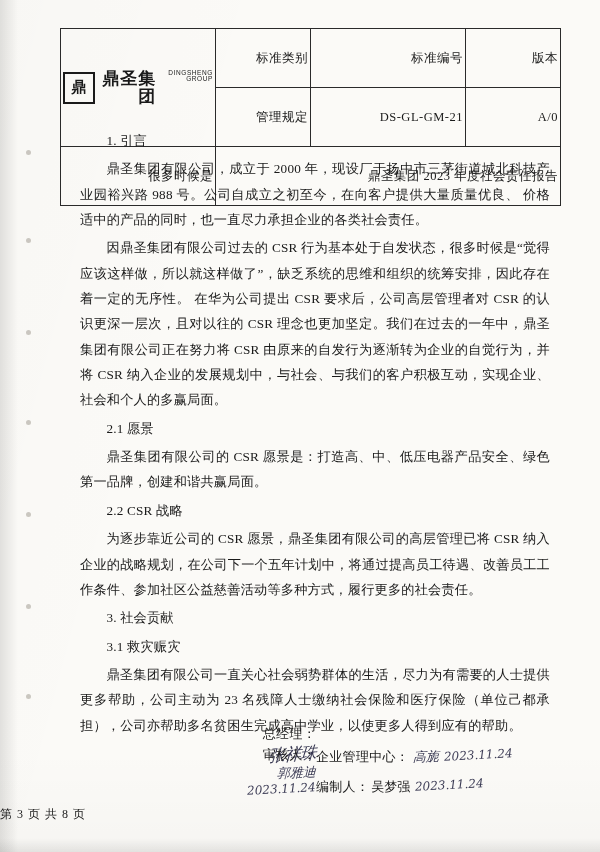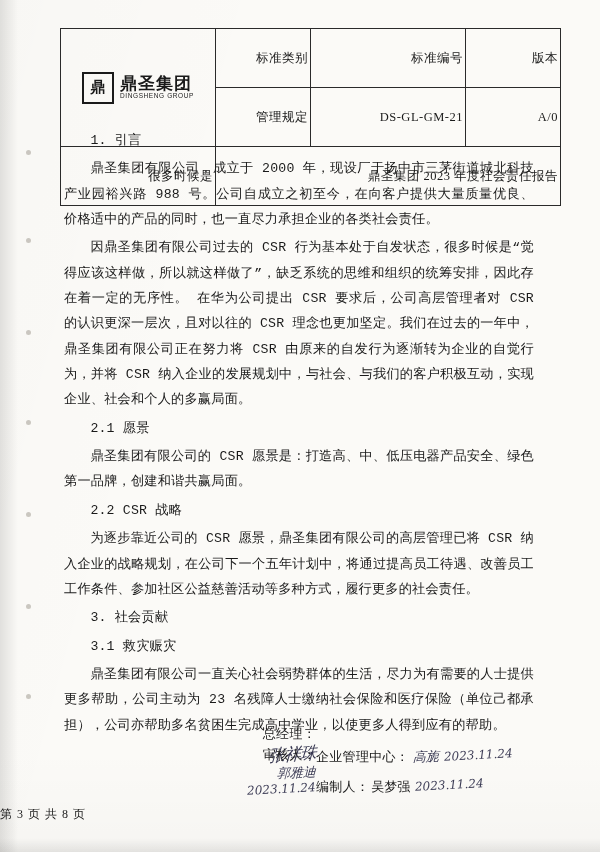--- a/index.html
+++ b/index.html
@@ -71,21 +71,20 @@
     align-items: center;
     justify-content: center;
     font-size: 15px;
     font-weight: bold;
     line-height: 1;
     font-family: "Liberation Serif", serif;
     flex: none;
   }
   .logo-text {
     display: flex;
-    flex-direction: column;
     align-items: flex-start;
     line-height: 1.05;
   }
   .logo-cn {
     font-size: 17px;
     font-weight: bold;
     letter-spacing: 1px;
   }
   .logo-en {
     font-size: 6.5px;
@@ -96,24 +95,23 @@
   td.num { width: 150px; }
   td.ver { width: 90px; }
   td.title-cell { }
   .mono {
     font-family: "Liberation Serif", serif;
     letter-spacing: 0.6px;
   }
   
   .body {
     position: absolute;
-    left: 64px;
+    left: 80px;
     top: 128px;
     width: 470px;
-    font-family: Liberation Mono, monospace;
   }
   p.para {
     margin: 0 0 3px 0;
     font-size: 13.2px;
     line-height: 1.92;
     text-align: justify;
     text-indent: 2em;
     letter-spacing: 0.2px;
   }
   p.head {

